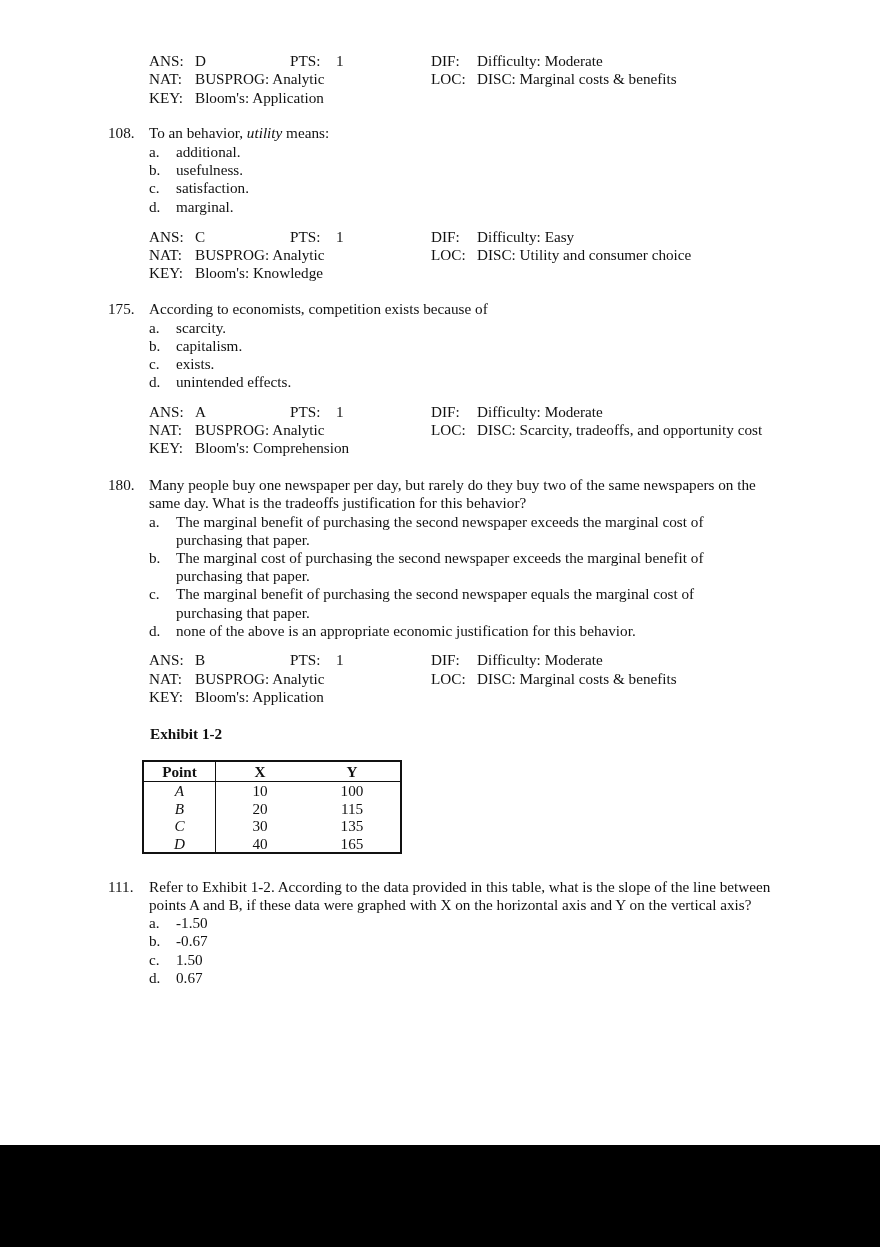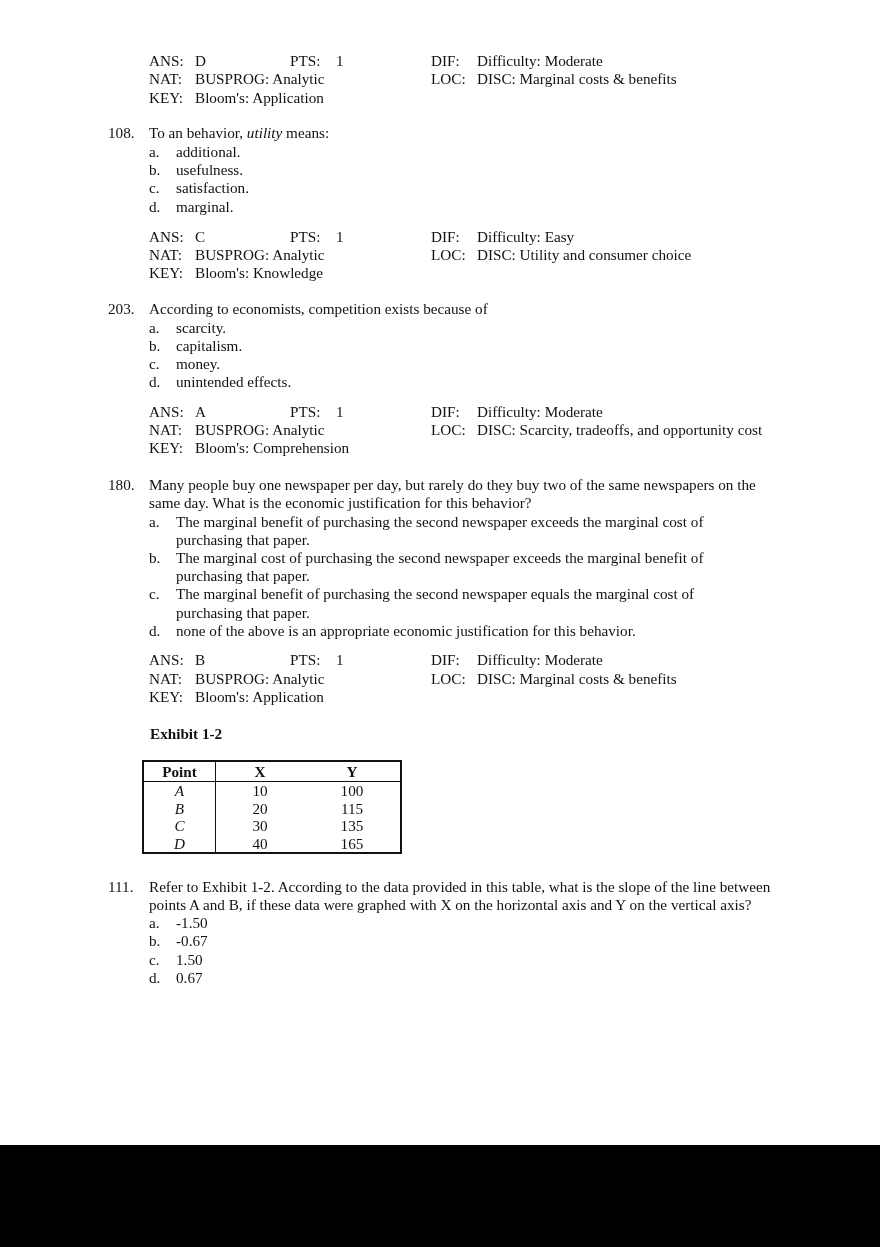--- a/index.html
+++ b/index.html
@@ -67,28 +67,28 @@
     <span class="abs" style="left:477px;top:228px">Difficulty: Easy</span>
     <span class="abs" style="left:149px;top:246px">NAT:</span>
     <span class="abs" style="left:195px;top:246px">BUSPROG: Analytic</span>
     <span class="abs" style="left:431px;top:246px">LOC:</span>
     <span class="abs" style="left:477px;top:246px">DISC: Utility and consumer choice</span>
     <span class="abs" style="left:149px;top:264px">KEY:</span>
     <span class="abs" style="left:195px;top:264px">Bloom's: Knowledge</span>
   </div>
 
   <div>
-    <span class="abs qnum" style="top:300px">203.</span>
+    <span class="abs qnum" style="top:300px">175.</span>
     <span class="abs qtext" style="top:300px">According to economists, competition exists because of</span>
     <span class="abs opt-letter" style="top:319px">a.</span>
     <span class="abs opt-text" style="top:319px">scarcity.</span>
     <span class="abs opt-letter" style="top:337px">b.</span>
     <span class="abs opt-text" style="top:337px">capitalism.</span>
     <span class="abs opt-letter" style="top:355px">c.</span>
-    <span class="abs opt-text" style="top:355px">money.</span>
+    <span class="abs opt-text" style="top:355px">exists.</span>
     <span class="abs opt-letter" style="top:373px">d.</span>
     <span class="abs opt-text" style="top:373px">unintended effects.</span>
   </div>
 
   <div>
     <span class="abs" style="left:149px;top:403px">ANS:</span>
     <span class="abs" style="left:195px;top:403px">A</span>
     <span class="abs" style="left:290px;top:403px">PTS:</span>
     <span class="abs" style="left:336px;top:403px">1</span>
     <span class="abs" style="left:431px;top:403px">DIF:</span>
@@ -97,21 +97,21 @@
     <span class="abs" style="left:195px;top:421px">BUSPROG: Analytic</span>
     <span class="abs" style="left:431px;top:421px">LOC:</span>
     <span class="abs" style="left:477px;top:421px">DISC: Scarcity, tradeoffs, and opportunity cost</span>
     <span class="abs" style="left:149px;top:439px">KEY:</span>
     <span class="abs" style="left:195px;top:439px">Bloom's: Comprehension</span>
   </div>
 
   <div>
     <span class="abs qnum" style="top:476px">180.</span>
     <span class="abs qtext" style="top:476px">Many people buy one newspaper per day, but rarely do they buy two of the same newspapers on the</span>
-    <span class="abs qtext" style="top:494px">same day.  What is the economic justification for this behavior?</span>
+    <span class="abs qtext" style="top:494px">same day.  What is the tradeoffs justification for this behavior?</span>
     <span class="abs opt-letter" style="top:513px">a.</span>
     <span class="abs opt-text" style="top:513px">The marginal benefit of purchasing the second newspaper exceeds the marginal cost of</span>
     <span class="abs opt-text" style="top:531px">purchasing that paper.</span>
     <span class="abs opt-letter" style="top:549px">b.</span>
     <span class="abs opt-text" style="top:549px">The marginal cost of purchasing the second newspaper exceeds the marginal benefit of</span>
     <span class="abs opt-text" style="top:567px">purchasing that paper.</span>
     <span class="abs opt-letter" style="top:585px">c.</span>
     <span class="abs opt-text" style="top:585px">The marginal benefit of purchasing the second newspaper equals the marginal cost of</span>
     <span class="abs opt-text" style="top:604px">purchasing that paper.</span>
     <span class="abs opt-letter" style="top:622px">d.</span>

